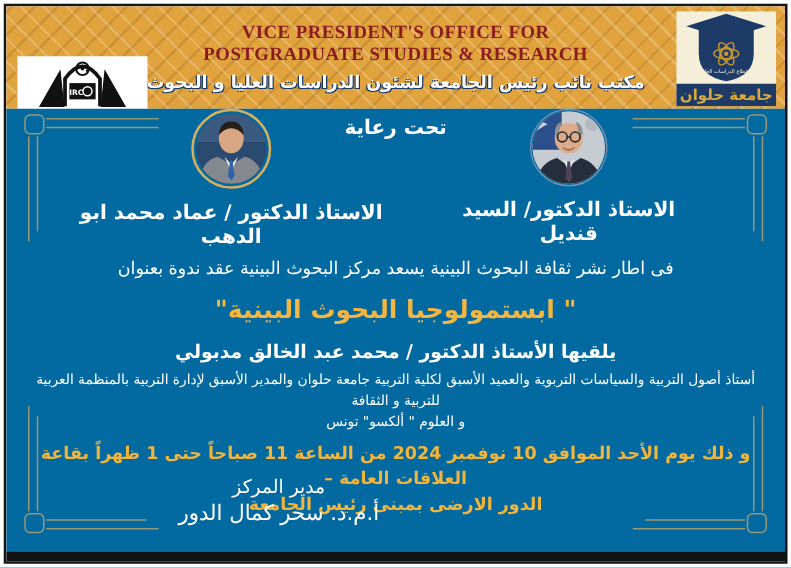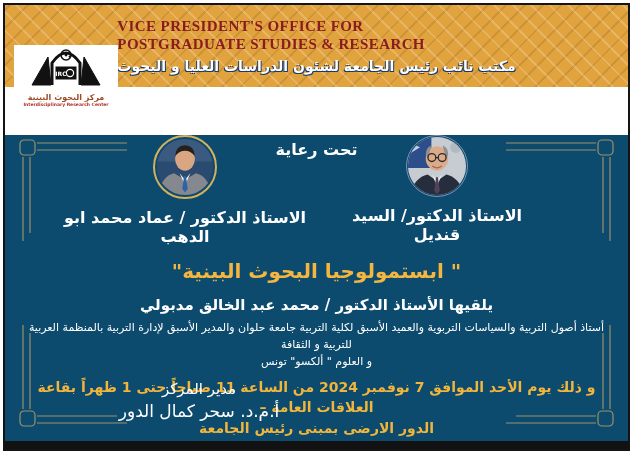--- a/index.html
+++ b/index.html
@@ -16,69 +16,69 @@
 
   
   .header {
     height: 82px; flex: 0 0 82px; position: relative;
     background-color: #E1A33E;
     background-image:
       repeating-linear-gradient(45deg,  rgba(255,255,255,0.20) 0 2px, transparent 2px 13px),
       repeating-linear-gradient(-45deg, rgba(139,90,23,0.22)  0 2px, transparent 2px 13px);
     display: flex; align-items: center; justify-content: center;
   }
-  .header-titles { margin: 0 112px; }
+  .header-titles { text-align: center; margin: 0 112px; }
   .title-en {
     font-family: "Liberation Serif", "DejaVu Serif", serif;
     font-weight: bold; font-size: 15px; line-height: 1.18;
     color: #8A1C20; letter-spacing: .4px;
   }
   .title-ar {
     direction: rtl; font-size: 14px; font-weight: bold; color: #fff;
     margin-top: 5px; text-shadow: 1px 1px 0 #1b3a66, -1px 1px 0 #1b3a66;
   }
 
   .logo-box { position: absolute; top: 4px; }
   .logo-left  { left: 9px;  width: 104px; height: 74px; background: #fff; padding: 2px 3px; text-align:center;margin-top:36px; }
   .logo-right { right: 7px; width: 80px;  height: 76px; }
   .irc-name-ar { direction: rtl; font-size: 8px; font-weight: bold; color: #9C4A24; line-height: 1; margin-top: 1px; }
   .irc-name-en { font-size: 4.5px; font-weight: bold; color: #B0302A; line-height: 1.2; }
 
   
   .flyer-body {
     flex: 1 1 auto; position: relative;
-    background: #0c4a6e; color: #fff; text-align: center; margin-top: 48px;
+    background: #0369a1; color: #fff; text-align: center;
   }
   .corner { position: absolute; width: 110px; height: 110px; pointer-events: none; }
   .corner.tl { left: 12px; top: 2px; }
   .corner.tr { right: 12px; top: 2px; transform: scaleX(-1); }
   .corner.bl { left: 12px; bottom: 12px; transform: scaleY(-1); }
   .corner.br { right: 12px; bottom: 12px; transform: scale(-1,-1); }
 
   .patronage { position: relative; height: 112px; }
   .patronage-label {
     position: absolute; top: 5px; left: 0; right: 0;
     direction: rtl; font-size: 16px; font-weight: 600; color: #fff;
   }
   .person { position: absolute; top: 0; text-align: center; }
   .person.vp  { left: 35px;  width: 290px; }
-  .person.pr  { left: 322px; width: 220px; }
+  .person.pr  { left: 340px; width: 220px; }
   .photo-wrap { display: inline-block; border-radius: 50%; }
   .photo-wrap.vp-ring { border: 2px solid #D6B05F; padding: 1px; }
   .photo-wrap.pr-ring { border: 1px solid #7d93b5; }
   .person-name  { direction: rtl; font-size: 16px; font-weight: 600; margin-top: 5px; }
   .person-title { direction: rtl; font-size: 13px; font-weight: 600; margin-top: 3px; }
 
   .intro      { direction: rtl; font-size: 14px; margin-top: 8px; }
   .seminar    { direction: rtl; font-size: 20px; font-weight: bold; color: #F5B63F; margin-top: 12px; }
   .lecturer   { direction: rtl; font-size: 15px; font-weight: 600; margin-top: 13px; }
   .credentials{ direction: rtl; font-size: 11px; line-height: 1.55; margin-top: 5px; padding: 0 14px; }
   .datetime   { direction: rtl; font-size: 14px; font-weight: bold; color: #F2B53C; line-height: 1.45; margin-top: 7px; padding: 0 10px; }
 
-  .signature  { position: absolute; left: 29px; bottom: 20px; width: 330px; text-align: center; }
+  .signature  { position: absolute; left: 53px; bottom: 20px; width: 330px; text-align: center; }
   .sig-title  { direction: rtl; font-size: 15px; }
   .sig-name   { direction: rtl; font-size: 17px; margin-top: 3px; }
 
   .bottom-strip { flex: 0 0 8px; background: #121212; }
 </style>
 </head>
 <body>
 
 <div class="page">
   <div class="flyer">
@@ -103,20 +103,37 @@
         <div class="irc-name-ar">مركز البحوث البينية</div>
         <div class="irc-name-en">Interdisciplinary Research Center</div>
       </div>
 
       <div class="header-titles">
         <div class="title-en">VICE PRESIDENT'S OFFICE FOR</div>
         <div class="title-en">POSTGRADUATE STUDIES &amp; RESEARCH</div>
         <div class="title-ar">مكتب نائب رئيس الجامعة لشئون الدراسات العليا و البحوث</div>
       </div>
 
+      <div class="logo-box logo-right">
+        <svg width="80" height="76" viewBox="0 0 80 76">
+          <rect x="0" y="0" width="80" height="76" fill="#F5EFD9"></rect>
+          <path d="M40 2 L72 12 L40 22 L8 12 Z" fill="#1E3A66"></path>
+          <path d="M18 14 V34 Q18 52 40 56 Q62 52 62 34 V14 L40 21 Z" fill="#1E3A66"></path>
+          <g stroke="#C9962E" fill="none" stroke-width="1.1">
+            <circle cx="40" cy="34" r="5"></circle>
+            <ellipse cx="40" cy="34" rx="10" ry="4"></ellipse>
+            <ellipse cx="40" cy="34" rx="10" ry="4" transform="rotate(60 40 34)"></ellipse>
+            <ellipse cx="40" cy="34" rx="10" ry="4" transform="rotate(-60 40 34)"></ellipse>
+          </g>
+          <circle cx="40" cy="34" r="1.8" fill="#C9962E"></circle>
+          <text x="31" y="49" font-size="4.2" fill="#F5EFD9" text-anchor="middle" direction="rtl">قطاع الدراسات العليا والبحوث</text>
+          <rect x="0" y="58" width="80" height="18" fill="#1E3A66"></rect>
+          <text x="40" y="71" font-size="12" font-weight="bold" fill="#D9A93C" text-anchor="middle" direction="rtl">جامعة حلوان</text>
+        </svg>
+      </div>
     </div>
 
     <div class="flyer-body">
 
       <svg class="corner tl" viewBox="0 0 110 110">
         <g stroke="#C9A96A" stroke-width="1.2" fill="none" opacity="0.75">
           <rect x="3" y="3" width="15" height="15" rx="4"></rect>
           <path d="M20 6 H150"></path>
             <path d="M20 13 H140"></path>
           <path d="M6 20 V104"></path>
@@ -201,28 +218,29 @@
                   <path d="M30.7 23 H33.3"></path>
                 </g>
                 <path d="M27 32 Q32 36 37 32" stroke="#9c6b50" stroke-width="1.3" fill="none"></path>
               </g>
             </svg>
           </span>
           <div class="person-name">الاستاذ الدكتور/ السيد قنديل</div>
         </div>
       </div>
 
+      <div class="intro">فى اطار نشر ثقافة البحوث البينية  يسعد مركز البحوث البينية عقد ندوة بعنوان</div>
       <div class="seminar">" ابستمولوجيا البحوث البينية"</div>
       <div class="lecturer">يلقيها الأستاذ الدكتور /  محمد عبد الخالق مدبولي</div>
       <div class="credentials">
         <div>أستاذ أصول التربية والسياسات التربوية والعميد الأسبق لكلية التربية جامعة حلوان والمدير الأسبق لإدارة التربية بالمنظمة العربية للتربية و الثقافة</div>
         <div>و العلوم " ألكسو" تونس</div>
       </div>
       <div class="datetime">
-        <div>و ذلك يوم الأحد الموافق 7 نوفمبر 2024 من الساعة 11 صباحاً حتى 1 ظهراً بقاعة العلاقات العامة –</div>
+        <div>و ذلك يوم الأحد الموافق 10 نوفمبر 2024 من الساعة 11 صباحاً حتى 1 ظهراً بقاعة العلاقات العامة –</div>
         <div>الدور الارضى بمبنى رئيس الجامعة</div>
       </div>
 
       <div class="signature">
         <div class="sig-title">مدير المركز</div>
         <div class="sig-name">أ.م.د. سحر كمال الدور</div>
       </div>
     </div>
 
     <div class="bottom-strip"></div>

